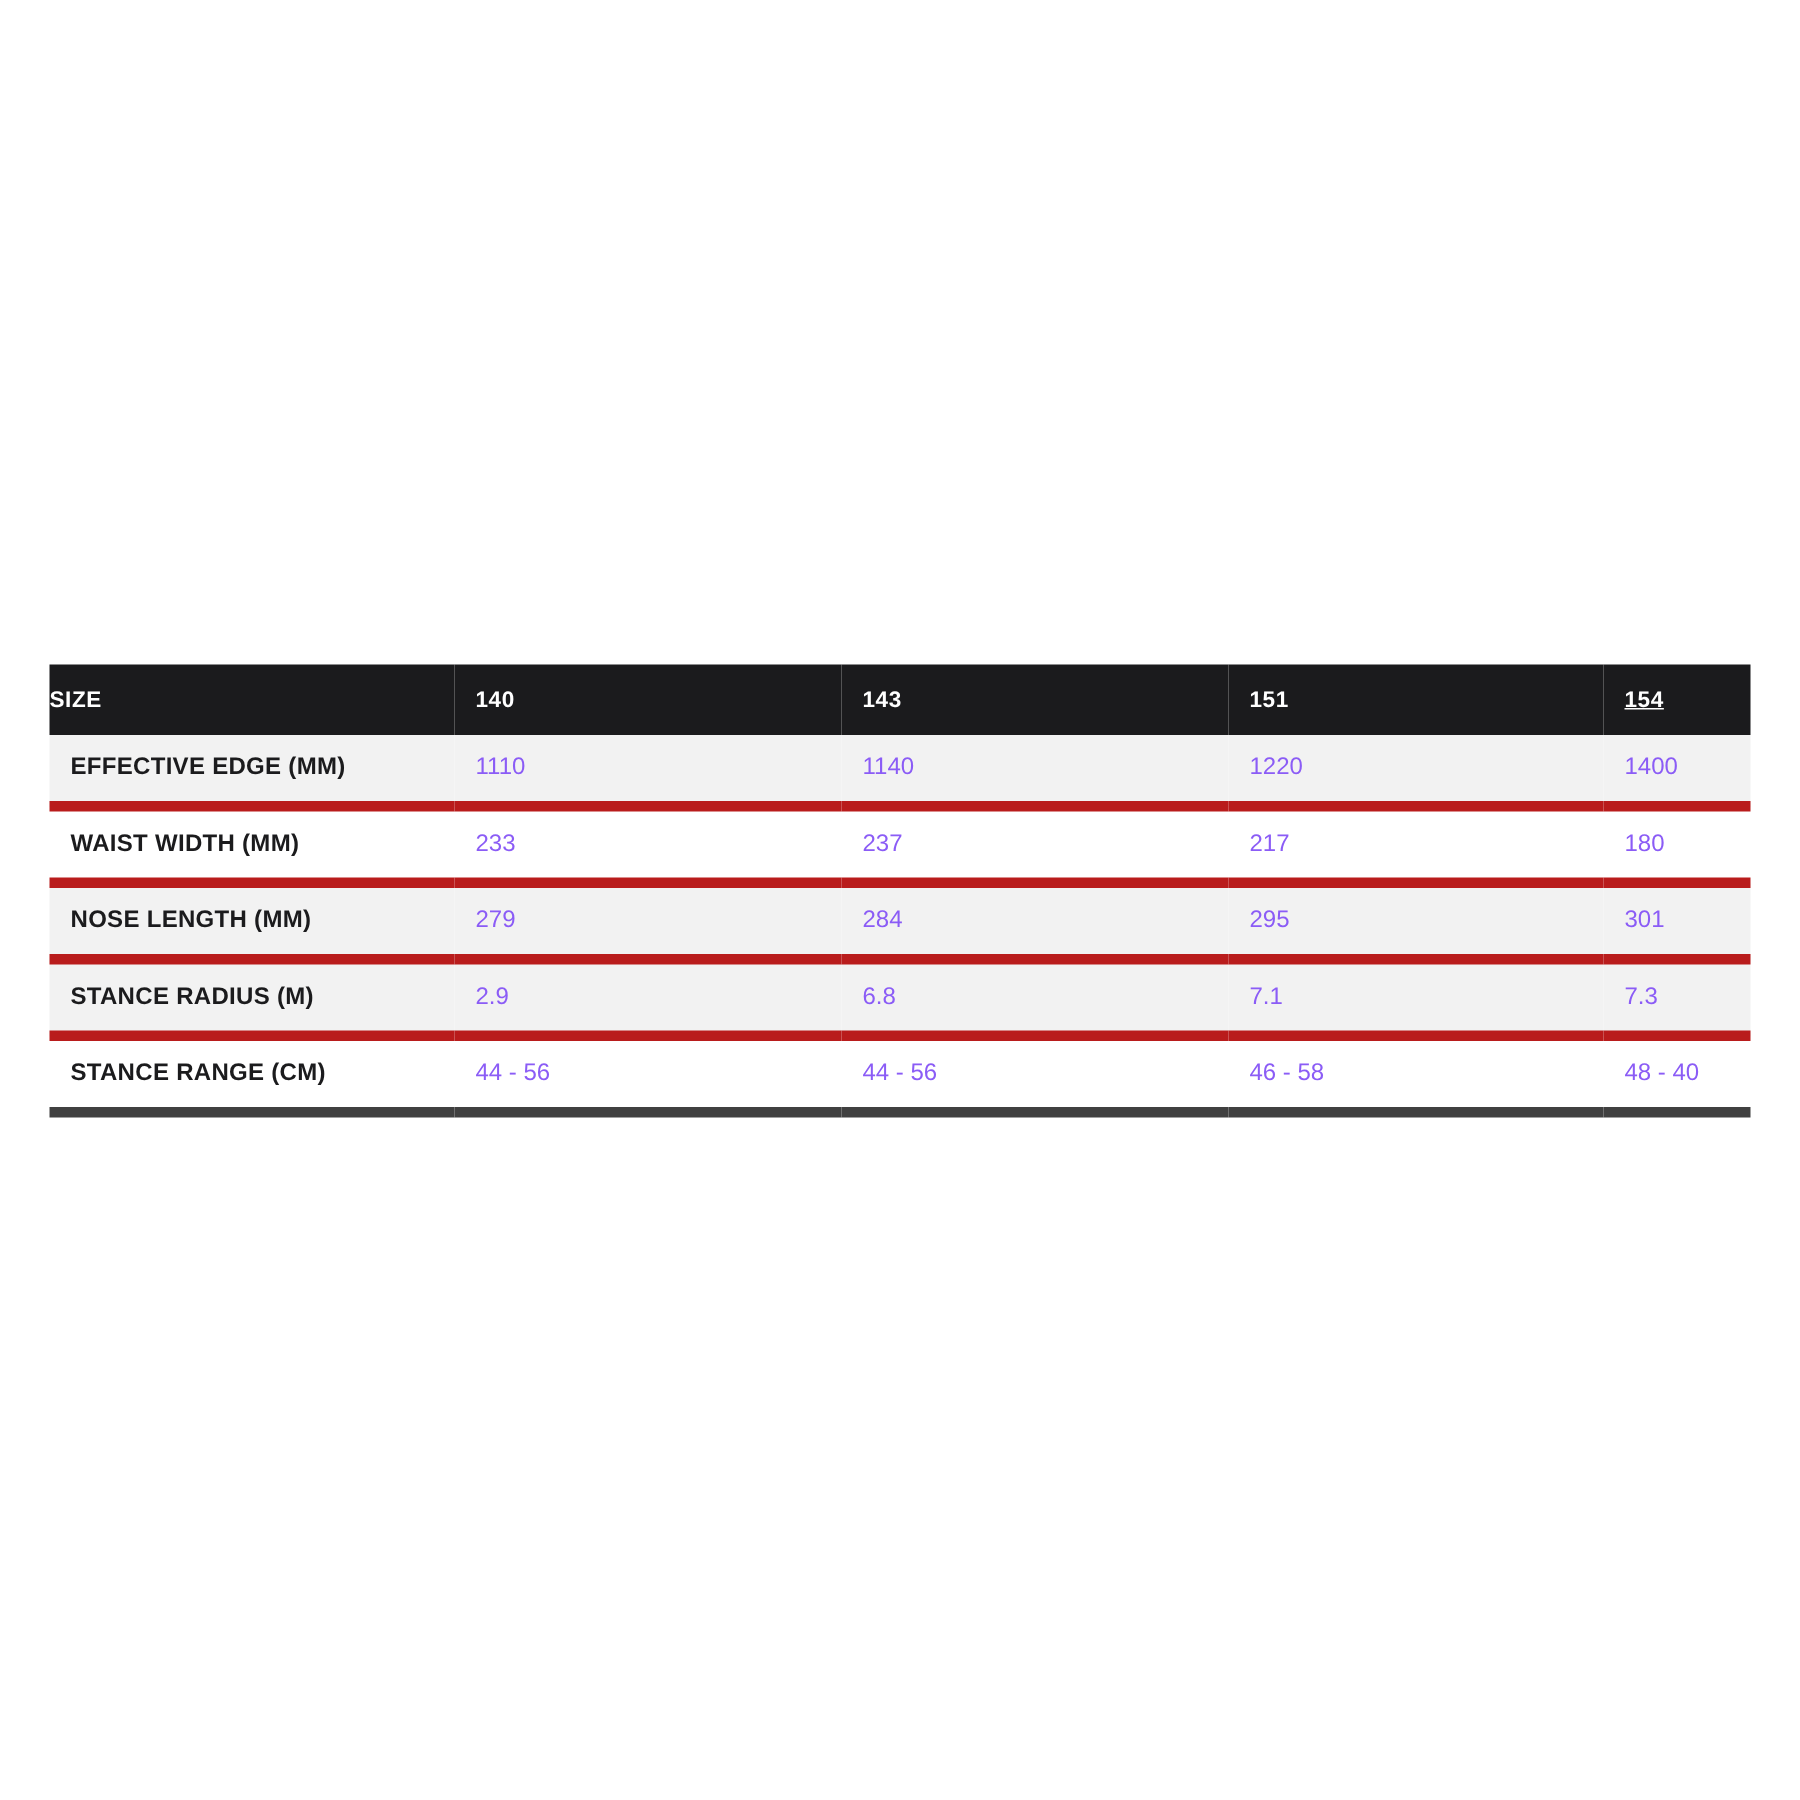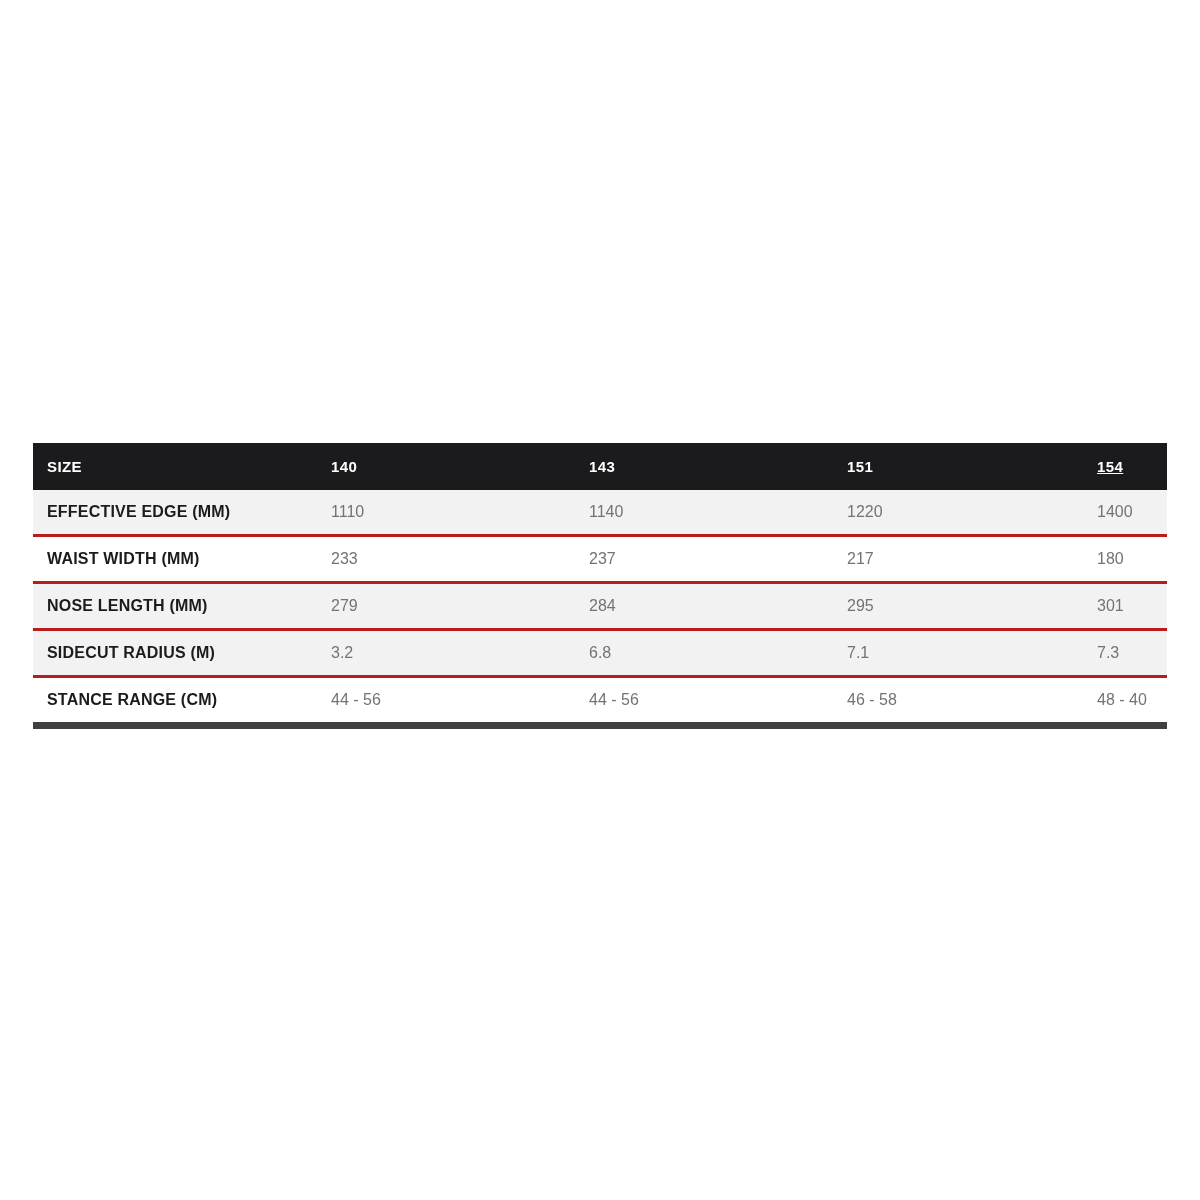--- a/index.html
+++ b/index.html
@@ -39,48 +39,48 @@
     color: #ffffff;
     font-size: 15px;
     font-weight: bold;
     letter-spacing: 0.4px;
     text-align: left;
     padding: 15px 0 15px 0;
     height: 14px;
     vertical-align: middle;
   }
 
-  table.spec-table thead th.c0 { padding-left: 14px; width: 270px; }
+  table.spec-table thead th.c0 { width: 270px; }
   table.spec-table thead th.c1 { padding-left: 14px; width: 244px; }
   table.spec-table thead th.c2 { padding-left: 14px; width: 244px; }
   table.spec-table thead th.c3 { padding-left: 14px; width: 236px; }
   table.spec-table thead th.c4 { padding-left: 14px; text-decoration: underline; }
 
   table.spec-table tbody tr.odd  { background: #f2f2f2; }
   table.spec-table tbody tr.even { background: #ffffff; }
 
   table.spec-table tbody td {
     font-size: 16px;
     color: #2b2b2d;
     padding: 13px 0 13px 0;
     vertical-align: middle;
-    border-bottom: 3px solid #b91c1c;
+    border-bottom: 7px solid #b91c1c;
   }
 
   table.spec-table tbody td.label {
     font-weight: bold;
     letter-spacing: 0.2px;
     padding-left: 14px;
     color: #1b1b1d;
   }
 
   table.spec-table tbody td.val {
     font-weight: normal;
     padding-left: 14px;
-    color: #737373;
+    color: #8b5cf6;
   }
 
   table.spec-table tbody tr:last-child td {
     border-bottom: 7px solid #404040;
   }
 </style>
 </head>
 <body>
 
 <div class="page">
@@ -117,22 +117,22 @@
         <tr class="odd">
           <td class="label">NOSE LENGTH (MM)</td>
           <td class="val">279</td>
           <td class="val">284</td>
           <td class="val">295</td>
           <td class="val">301</td>
         </tr>
 
 
         <tr class="odd">
-          <td class="label">SIDECUT RADIUS (M)</td>
-          <td class="val">3.2</td>
+          <td class="label">STANCE RADIUS (M)</td>
+          <td class="val">2.9</td>
           <td class="val">6.8</td>
           <td class="val">7.1</td>
           <td class="val">7.3</td>
         </tr>
 
         <tr class="even">
           <td class="label">STANCE RANGE (CM)</td>
           <td class="val">44 - 56</td>
           <td class="val">44 - 56</td>
           <td class="val">46 - 58</td>

